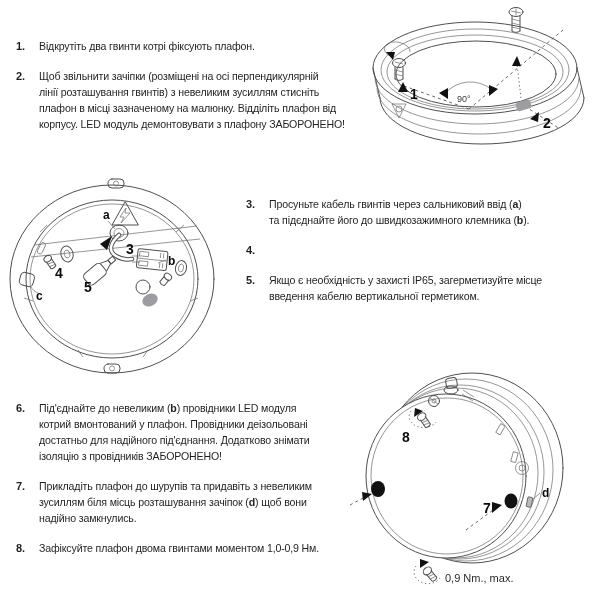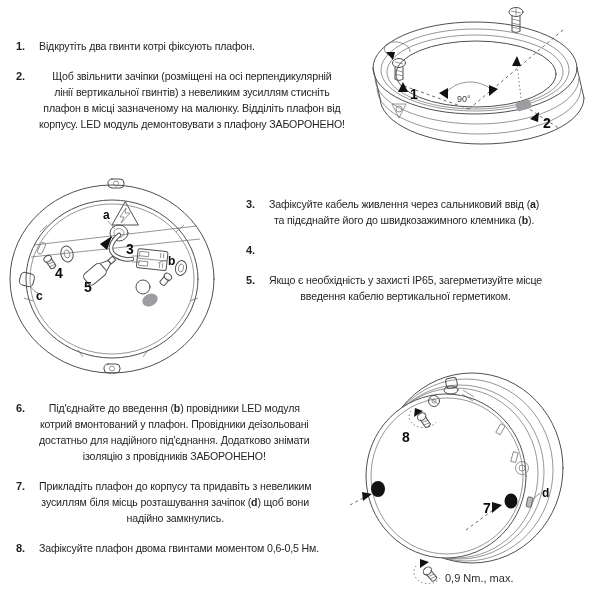--- a/index.html
+++ b/index.html
@@ -4,21 +4,21 @@
 <style>
   html,body{margin:0;padding:0;}
   body{
     width:600px;height:600px;background:#ffffff;position:relative;overflow:hidden;
     font-family:"Liberation Sans", sans-serif;color:#231f20;
   }
   .sheet{position:absolute;inset:0;background:#fff;}
   .steps{position:absolute;}
   .step{display:flex;margin-bottom:14px;}
   .step-num{flex:0 0 23px;width:23px;font-weight:bold;font-size:11px;line-height:16px;}
-  .step-text{font-size:10.6px;line-height:16px;white-space:pre;letter-spacing:-0.15px;text-align:center;}
+  .step-text{font-size:10.6px;line-height:16px;white-space:pre;letter-spacing:-0.15px;}
   .step-text .b{font-weight:bold;}
   figure{position:absolute;margin:0;padding:0;}
   svg{display:block;}
   .ln{stroke:#4f4f4f;fill:none;stroke-width:1;stroke-linecap:round;stroke-linejoin:round;}
   .thin{stroke:#6a6a6a;fill:none;stroke-width:.7;}
   .dash{stroke:#5a5a5a;fill:none;stroke-width:.9;stroke-dasharray:3,3;}
   .dot{stroke:#5a5a5a;fill:none;stroke-width:.9;stroke-dasharray:1.3,2.6;}
   .blk{fill:#111;stroke:none;}
   .gry{fill:#9b9da0;stroke:none;}
   .wht{fill:#ffffff;}
@@ -33,59 +33,59 @@
 <div class="sheet">
 
   <section class="steps" style="left:16px;top:38px;width:370px;">
     <div class="step">
       <span class="step-num">1.</span>
       <div class="step-text"><span>Відкрутіть два гвинти котрі фіксують плафон.</span></div>
     </div>
     <div class="step">
       <span class="step-num">2.</span>
       <div class="step-text"><span>Щоб звільнити зачіпки (розміщені на осі перпендикулярній
-лінії вертикальної гвинтів) з невеликим зусиллям стисніть
+лінії розташування гвинтів) з невеликим зусиллям стисніть
 плафон в місці зазначеному на малюнку. Відділіть плафон від
 корпусу. LED модуль демонтовувати з плафону ЗАБОРОНЕНО!</span></div>
     </div>
   </section>
 
   <section class="steps" style="left:246px;top:196px;width:354px;">
     <div class="step">
       <span class="step-num">3.</span>
-      <div class="step-text"><span>Зафіксуйте кабель живлення через сальниковий ввід (</span><span class="b">a</span><span>)
+      <div class="step-text"><span>Просуньте кабель гвинтів через сальниковий ввід (</span><span class="b">a</span><span>)
 та підєднайте його до швидкозажимного клемника (</span><span class="b">b</span><span>).</span></div>
     </div>
     <div class="step">
       <span class="step-num">4.</span>
     </div>
     <div class="step">
       <span class="step-num">5.</span>
       <div class="step-text"><span>Якщо є необхідність у захисті IP65, загерметизуйте місце
 введення кабелю вертикальної герметиком.</span></div>
     </div>
   </section>
 
   <section class="steps" style="left:16px;top:400px;width:350px;">
     <div class="step">
       <span class="step-num">6.</span>
-      <div class="step-text"><span>Під'єднайте до введення (</span><span class="b">b</span><span>) провідники LED модуля
+      <div class="step-text"><span>Під'єднайте до невеликим (</span><span class="b">b</span><span>) провідники LED модуля
 котрий вмонтований у плафон. Провідники деізольовані
 достатньо для надійного під'єднання. Додатково знімати
 ізоляцію з провідників ЗАБОРОНЕНО!</span></div>
     </div>
     <div class="step">
       <span class="step-num">7.</span>
-      <div class="step-text"><span>Прикладіть плафон до корпусу та придавіть з невеликим
+      <div class="step-text"><span>Прикладіть плафон до шурупів та придавіть з невеликим
 зусиллям біля місць розташування зачіпок (</span><span class="b">d</span><span>) щоб вони
 надійно замкнулись.</span></div>
     </div>
     <div class="step">
       <span class="step-num">8.</span>
-      <div class="step-text"><span>Зафіксуйте плафон двома гвинтами моментом 0,6-0,5 Нм.</span></div>
+      <div class="step-text"><span>Зафіксуйте плафон двома гвинтами моментом 1,0-0,9 Нм.</span></div>
     </div>
   </section>
 
   <figure style="left:370px;top:0;width:230px;height:176px;">
     <svg width="230" height="176" viewBox="0 0 230 176">
 
       <g>
         <ellipse class="ln" cx="146" cy="12" rx="7" ry="4.5"></ellipse>
         <path class="thin" d="M141,11 L151,13 M146,8.5 L146,15.5"></path>
         <path class="ln" d="M142,16 L142,31 M150,16 L150,31 M142,31 Q146,34 150,31"></path>

